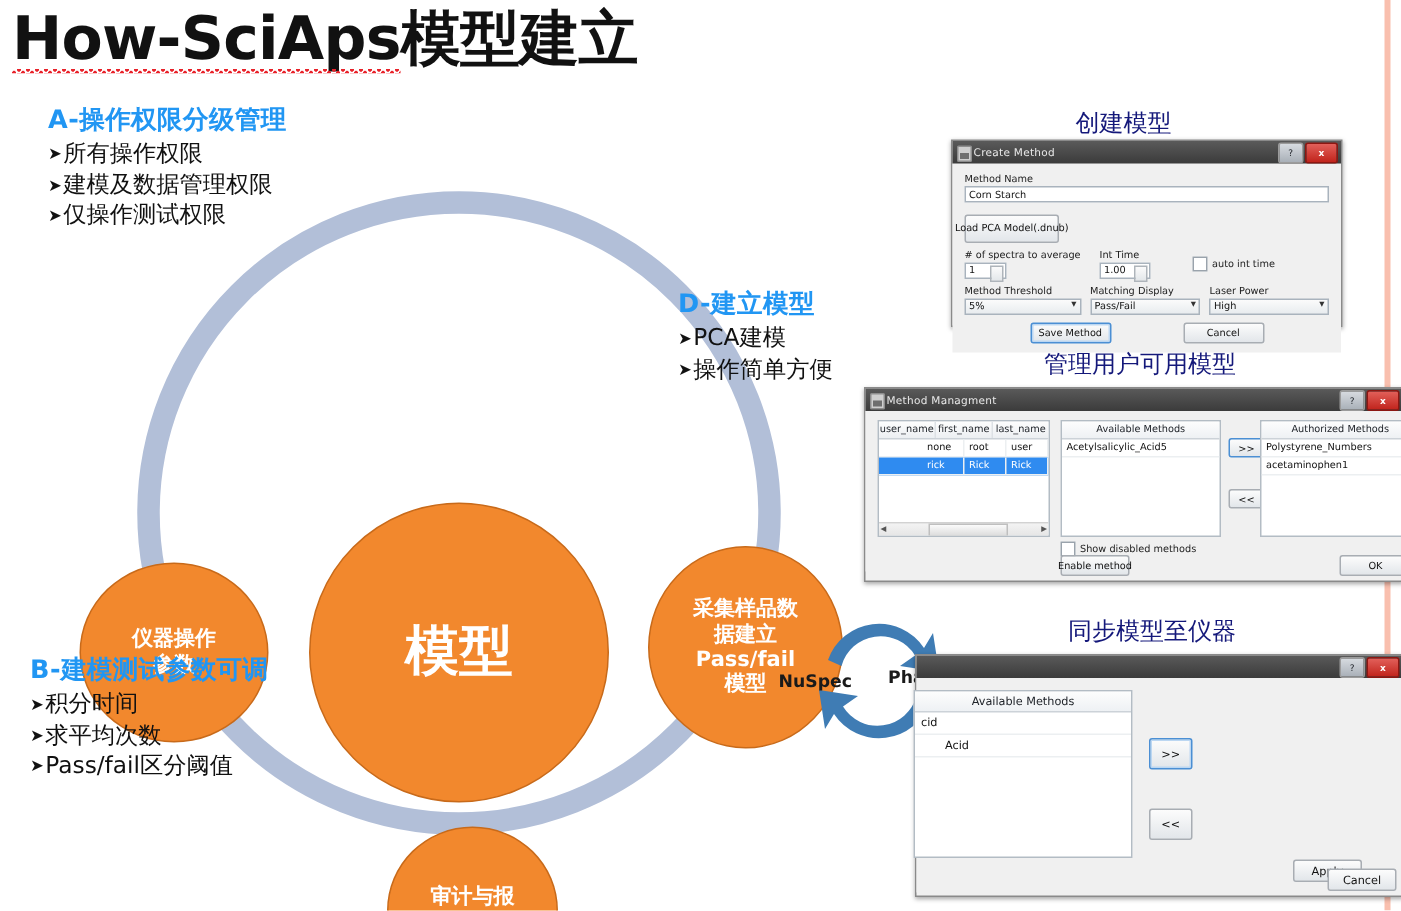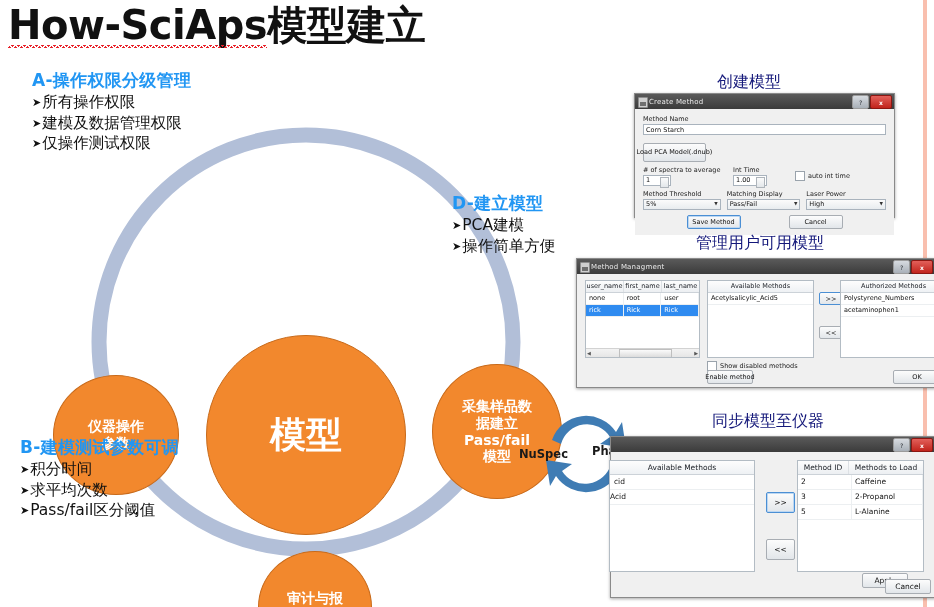--- a/index.html
+++ b/index.html
@@ -103,21 +103,21 @@
   .cbx i{width:8px;height:8px;background:#fff;border:1px solid #9aa3ac;display:block;}
 
   
   .lst{background:#fff;border:1px solid #b3bcc4;box-sizing:border-box;overflow:hidden;}
   .lsthd{display:flex;background:linear-gradient(#fdfdfd,#eceff2);
          border-bottom:1px solid #ccd2d8;font-size:6.5px;color:#20242a;height:11px;}
   .lsthd div{flex:1;text-align:center;line-height:11px;border-right:1px solid #dde1e5;
              white-space:nowrap;overflow:hidden;}
   .lsthd div:last-child{border-right:none;}
   .lstrow{display:flex;font-size:6.5px;color:#111;height:11px;
-          border-bottom:1px solid #eceff1;}
+          border-bottom:1px solid #eceff1;padding-left:29px;}
   .lstrow div{flex:1;line-height:11px;padding-left:3px;border-right:1px solid #eceff1;
               white-space:nowrap;overflow:hidden;}
   .lstrow.sel-row{background:#2f8bf0;color:#fff;}
   .hscroll{position:absolute;left:0;right:0;bottom:0;height:9px;
            background:linear-gradient(#f3f3f3,#e6e6e6);border-top:1px solid #d2d2d2;
            display:flex;align-items:center;justify-content:space-between;
            font-size:5px;color:#555;padding:0 1px;box-sizing:border-box;}
   .hscroll .thumb{height:7px;width:46%;margin-left:6px;
            background:linear-gradient(#fbfbfb,#dcdcdc);border:1px solid #bfbfbf;}
 
@@ -325,43 +325,25 @@
       <span class="wbtns">
         <span class="wbtn">?</span>
         <span class="wbtn close">x</span>
       </span>
     </div>
     <div class="body" style="padding:7px 8px;position:relative;height:143px;box-sizing:border-box;">
 
       <div class="lst" style="position:absolute;left:-2px;top:8px;width:146px;height:112px;">
         <div class="boxhd" style="height:13px;line-height:13px;font-size:7.5px;">Available Methods</div>
         <div class="itm" style="height:14px;line-height:14px;font-size:7.5px;padding-left:4px;">cid</div>
-        <div class="itm" style="height:14px;line-height:14px;font-size:7.5px;padding-left:0;">Acid</div>
+        <div class="itm" style="height:14px;line-height:14px;font-size:7.5px;padding-left:20px;">Acid</div>
       </div>
 
       <div class="btn dflt" style="position:absolute;left:155px;top:40px;width:19px;height:19px;font-size:7.5px;">&gt;&gt;</div>
       <div class="btn" style="position:absolute;left:155px;top:87px;width:19px;height:19px;font-size:7.5px;">&lt;&lt;</div>
 
-      <div class="lst" style="position:absolute;left:186px;top:8px;width:127px;height:112px;">
-        <div class="lsthd" style="height:13px;font-size:7.5px;">
-          <div style="line-height:13px;flex:0 0 50px;">Method ID</div>
-          <div style="line-height:13px;">Methods to Load</div>
-        </div>
-        <div class="lstrow" style="height:14px;font-size:7.5px;">
-          <div style="line-height:14px;flex:0 0 50px;">2</div>
-          <div style="line-height:14px;">Caffeine</div>
-        </div>
-        <div class="lstrow" style="height:14px;font-size:7.5px;">
-          <div style="line-height:14px;flex:0 0 50px;">3</div>
-          <div style="line-height:14px;">2-Propanol</div>
-        </div>
-        <div class="lstrow" style="height:14px;font-size:7.5px;">
-          <div style="line-height:14px;flex:0 0 50px;">5</div>
-          <div style="line-height:14px;">L-Alanine</div>
-        </div>
-      </div>
 
       <div class="btn" style="position:absolute;left:232px;top:121px;width:36px;height:13px;font-size:7.5px;margin-left:19px;">Apply</div>
       <div class="btn" style="position:absolute;left:274px;top:127px;width:36px;height:13px;font-size:7.5px;">Cancel</div>
     </div>
   </div>
 
 </div>
 
 </body></html>

